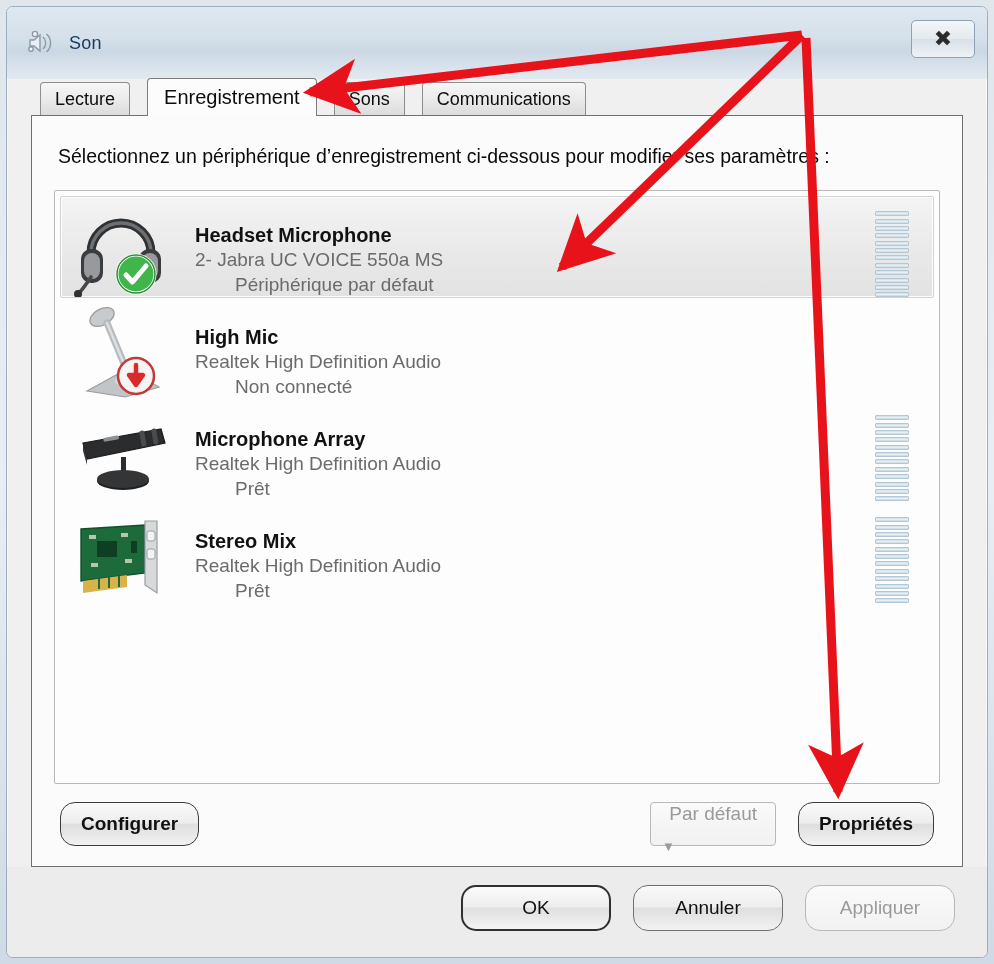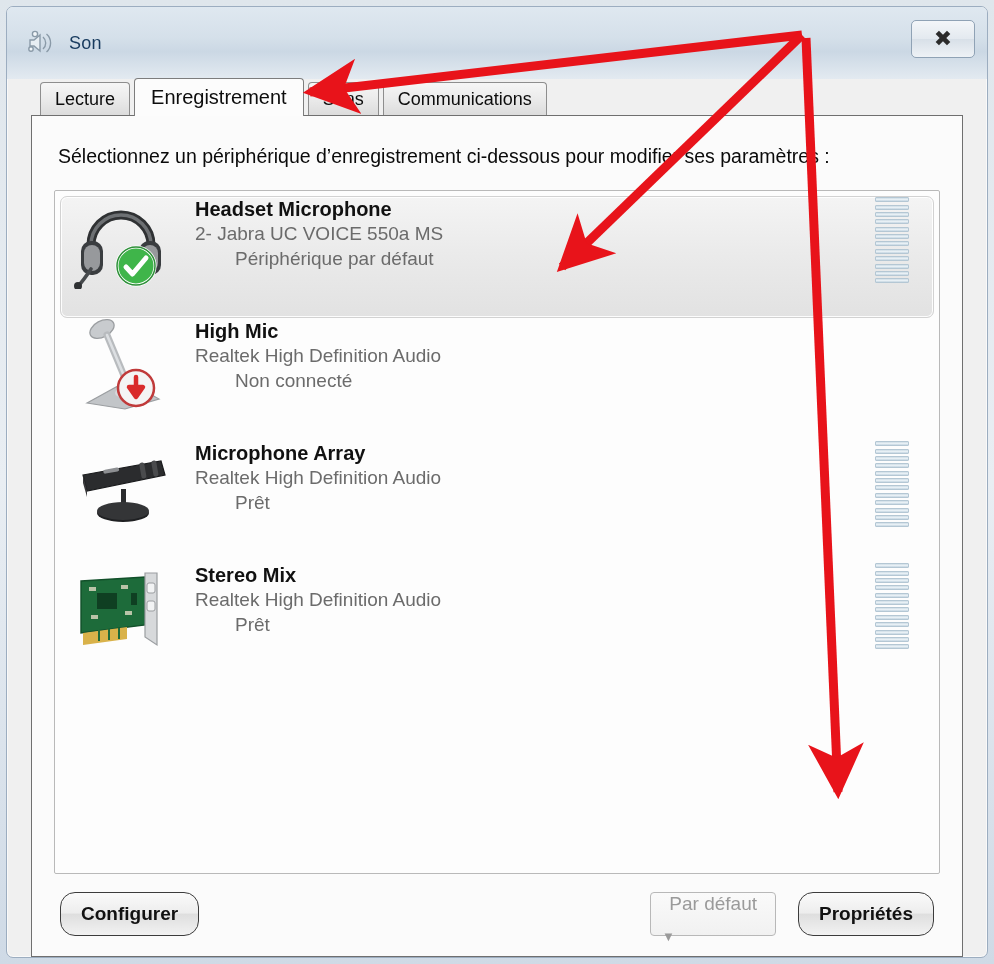--- a/index.html
+++ b/index.html
@@ -75,21 +75,21 @@
     position: relative;
     height: 36px;
     margin: 0 0 0 33px;
     display: flex;
     align-items: flex-end;
     z-index: 3;
   }
   .tab {
     height: 33px;
     padding: 0 14px;
-    margin-right: 4px;
+    margin-right: 17px;
     background: linear-gradient(180deg, #f6f6f6 0%, #ececec 45%, #dcdcdc 100%);
     border: 1px solid #8e8e8e;
     border-bottom: none;
     border-radius: 4px 4px 0 0;
     display: flex; align-items: center;
     font-size: 18px;
     color: #0d0d0d;
     cursor: pointer;
     white-space: nowrap;
   }
@@ -127,24 +127,24 @@
   .devicelist {
     flex: 1 1 auto;
     border: 1px solid #b9b9b9;
     background: #fdfdfd;
     border-radius: 2px;
     padding: 5px;
     overflow: hidden;
   }
   .device {
     display: flex;
-    align-items: flex-start;
-    height: 122px;
+    align-items: flex-end;
+    height: 102px;
     padding: 0 8px 0 8px;
-    border-radius: 7px;
+    border-radius: 2px;
     border: 1px solid transparent;
     cursor: pointer;
   }
   .device.selected {
     background: linear-gradient(180deg, #f4f4f4 0%, #eaeaea 50%, #e2e2e2 100%);
     border: 1px solid #d2d2d2;
     box-shadow: 0 0 0 1px rgba(255,255,255,.9) inset;
   }
   .dev-icon {
     width: 112px; height: 92px;
@@ -491,20 +491,31 @@
           <span class="divider"></span>
           <span class="arrow">▼</span>
         </div>
         <div class="btn strong">
           <span>Propriétés</span>
         </div>
       </div>
 
     </div>
 
+    <div class="footer">
+      <div class="btn default">
+        <span>OK</span>
+      </div>
+      <div class="btn">
+        <span>Annuler</span>
+      </div>
+      <div class="btn disabled">
+        <span>Appliquer</span>
+      </div>
+    </div>
 
   </div>
 
   <svg class="overlay" viewBox="0 0 994 964">
     <defs>
       <marker id="ah" markerWidth="7" markerHeight="7" refX="5.4" refY="3.5" orient="auto" markerUnits="strokeWidth">
         <path d="M0,0.4 L6.2,3.5 L0,6.6 L1.6,3.5 Z" fill="#e8131a"></path>
       </marker>
     </defs>
     <g stroke="#e8131a" stroke-width="9" fill="none" stroke-linecap="butt" marker-end="url(#ah)">

